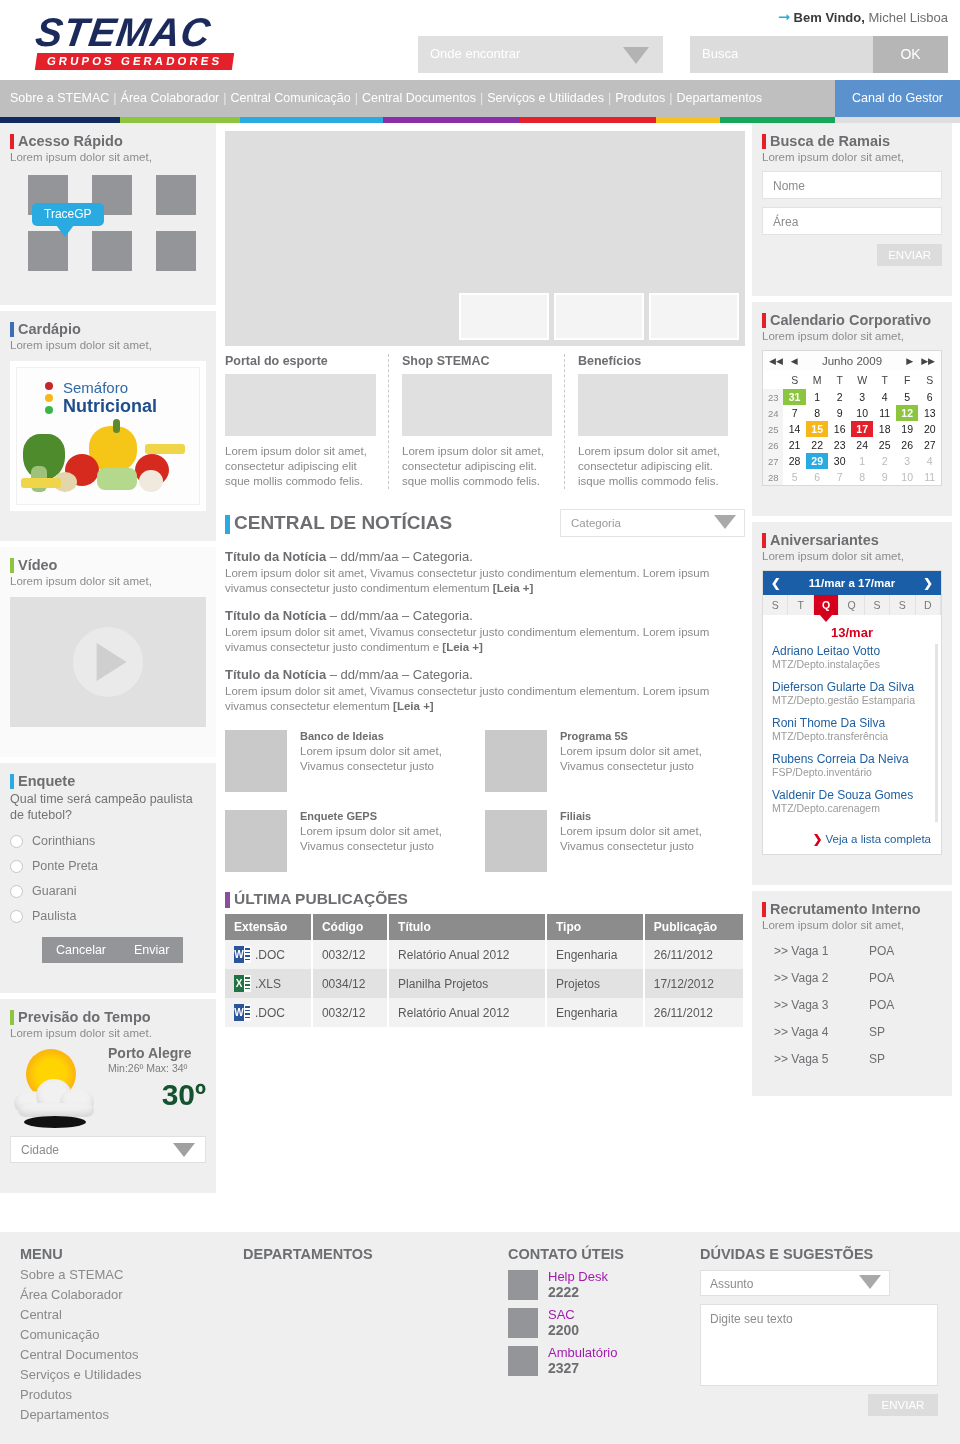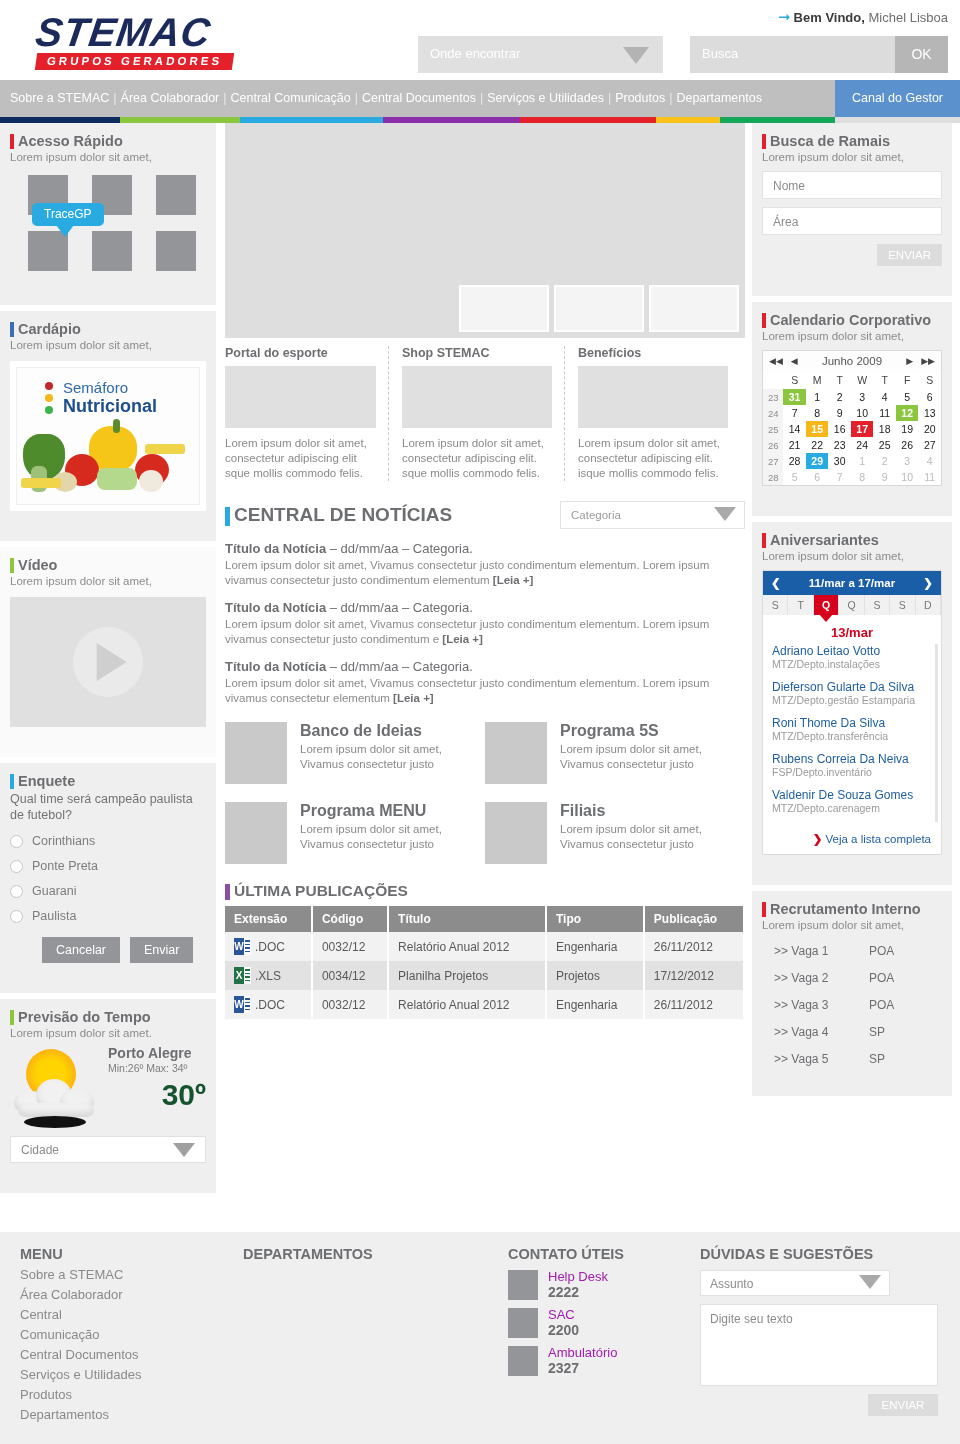--- a/index.html
+++ b/index.html
@@ -43,21 +43,21 @@
     border-top:17px solid #b3b3b3;
   }
   .hdr-search {
     position:absolute; left:690px; top:36px; width:258px; height:37px; background:#dcdcdc;
   }
   .hdr-search .inp {
     position:absolute; left:0; top:0; width:203px; height:37px;
     padding:10px 0 0 12px; font-size:13px; color:#fff;
   }
   .hdr-search .ok {
-    position:absolute; right:0; top:0; width:53px; height:37px; background:#b6b6b6;
+    position:absolute; right:0; top:0; width:75px; height:37px; background:#b6b6b6;
     color:#fff; font-size:14px; text-align:center; padding-top:10px; cursor:pointer;
   }
 
   
   .nav {
     height:37px; background:#bfbfbf; position:relative;
   }
   .nav-links {
     position:absolute; left:10px; top:0; height:37px; line-height:37px;
     color:#fff; font-size:12.5px; white-space:nowrap;
@@ -67,21 +67,21 @@
   .nav-gestor {
     position:absolute; right:0; top:0; width:125px; height:37px; background:#5b91cd;
     color:#fff; font-size:12.5px; text-align:center; line-height:37px; cursor:pointer;
   }
   .colorbar { height:6px; display:flex; }
   .colorbar i { display:block; height:6px; }
 
   
   .page { position:relative; width:960px; }
   .col-left  { position:absolute; left:0;   top:0; width:216px; }
-  .col-mid   { position:absolute; left:225px; top:0; width:520px; }
+  .col-mid   { position:absolute; left:225px; top:8px; width:520px; }
   .col-right { position:absolute; left:752px; top:0; width:200px; }
 
   .panel { background:#efefef; padding:10px 10px 30px 10px; margin-bottom:6px; }
   .panel.white { background:#fafafa; }
 
   .ttl { font-size:14.5px; font-weight:bold; color:#6d6e71; padding-left:8px; position:relative; }
   .ttl::before {
     content:""; position:absolute; left:0; top:1px; width:4px; height:15px; background:#e4212b;
   }
   .ttl.blue::before { background:#3a6fb5; }
@@ -127,21 +127,21 @@
     border-left:30px solid #cfcfcf;
   }
 
   
   .poll-q { font-size:12.5px; color:#737373; margin-top:2px; line-height:16px; }
   .poll-opt { margin-top:11px; font-size:12.5px; color:#7d7d7d; display:flex; align-items:center; }
   .radio {
     width:13px;height:13px;border-radius:50%;border:1px solid #c6c6c6;background:#fff;
     margin-right:9px; flex:0 0 auto;
   }
-  .poll-btns { margin-top:14px; display:flex; gap:10px; padding-left:32px;}
+  .poll-btns { margin-top:14px; display:flex; gap:0; padding-left:32px;}
   .btn-grey {
     background:#939598; color:#fff; font-size:12.5px; padding:6px 14px; cursor:pointer;
   }
 
   
   .weather-row { display:flex; margin-top:6px; align-items:flex-start; }
   .weather-icon { width:92px; height:85px; position:relative; flex:0 0 auto; }
   .sun { position:absolute; left:16px; top:4px; width:50px;height:50px;border-radius:50%;
          background:radial-gradient(circle,#ffd400 40%, #f7941e 100%); }
   .cloud { position:absolute; left:4px; top:32px; width:84px; height:40px; }
@@ -187,21 +187,21 @@
   .news-item { margin-top:12px; }
   .news-item .h { font-size:13px; color:#6d6e71; }
   .news-item .h b { font-weight:bold; }
   .news-item .t { font-size:11.5px; color:#8a8a8a; line-height:15px; margin-top:2px;}
   .news-item .t b { color:#6d6e71; }
 
   .cards { display:flex; flex-wrap:wrap; margin-top:16px; }
   .card { width:50%; display:flex; margin-bottom:18px; }
   .card .ph { width:62px; height:62px; background:#c9c9c9; flex:0 0 auto; }
   .card .tx { margin-left:13px; }
-  .card .tx h5 { font-size:16px; font-weight:bold; color:#6d6e71; margin-bottom:2px;}
+  .card .tx h5 { font-size:11px; font-weight:bold; color:#6d6e71; margin-bottom:2px;}
   .card .tx p { font-size:11.5px; color:#8a8a8a; line-height:15px;}
 
   .pub-title { font-size:15.5px; font-weight:bold; color:#6d6e71; padding-left:9px; position:relative; }
   .pub-title::before{content:"";position:absolute;left:0;top:2px;width:5px;height:16px;background:#8a4fa0;}
   table.pub { width:100%; border-collapse:collapse; margin-top:6px; }
   table.pub th {
     background:#8c8c8c; color:#fff; font-size:12px; font-weight:bold; text-align:left;
     padding:6px 9px; border-right:2px solid #fff;
   }
   table.pub td {
@@ -496,21 +496,21 @@
         <div class="card">
           <div class="ph"></div>
           <div class="tx">
             <h5>Programa 5S</h5>
             <p>Lorem ipsum dolor sit amet, Vivamus consectetur justo</p>
           </div>
         </div>
         <div class="card">
           <div class="ph"></div>
           <div class="tx">
-            <h5>Programa MENU</h5>
+            <h5>Enquete GEPS</h5>
             <p>Lorem ipsum dolor sit amet, Vivamus consectetur justo</p>
           </div>
         </div>
         <div class="card">
           <div class="ph"></div>
           <div class="tx">
             <h5>Filiais</h5>
             <p>Lorem ipsum dolor sit amet, Vivamus consectetur justo</p>
           </div>
         </div>

